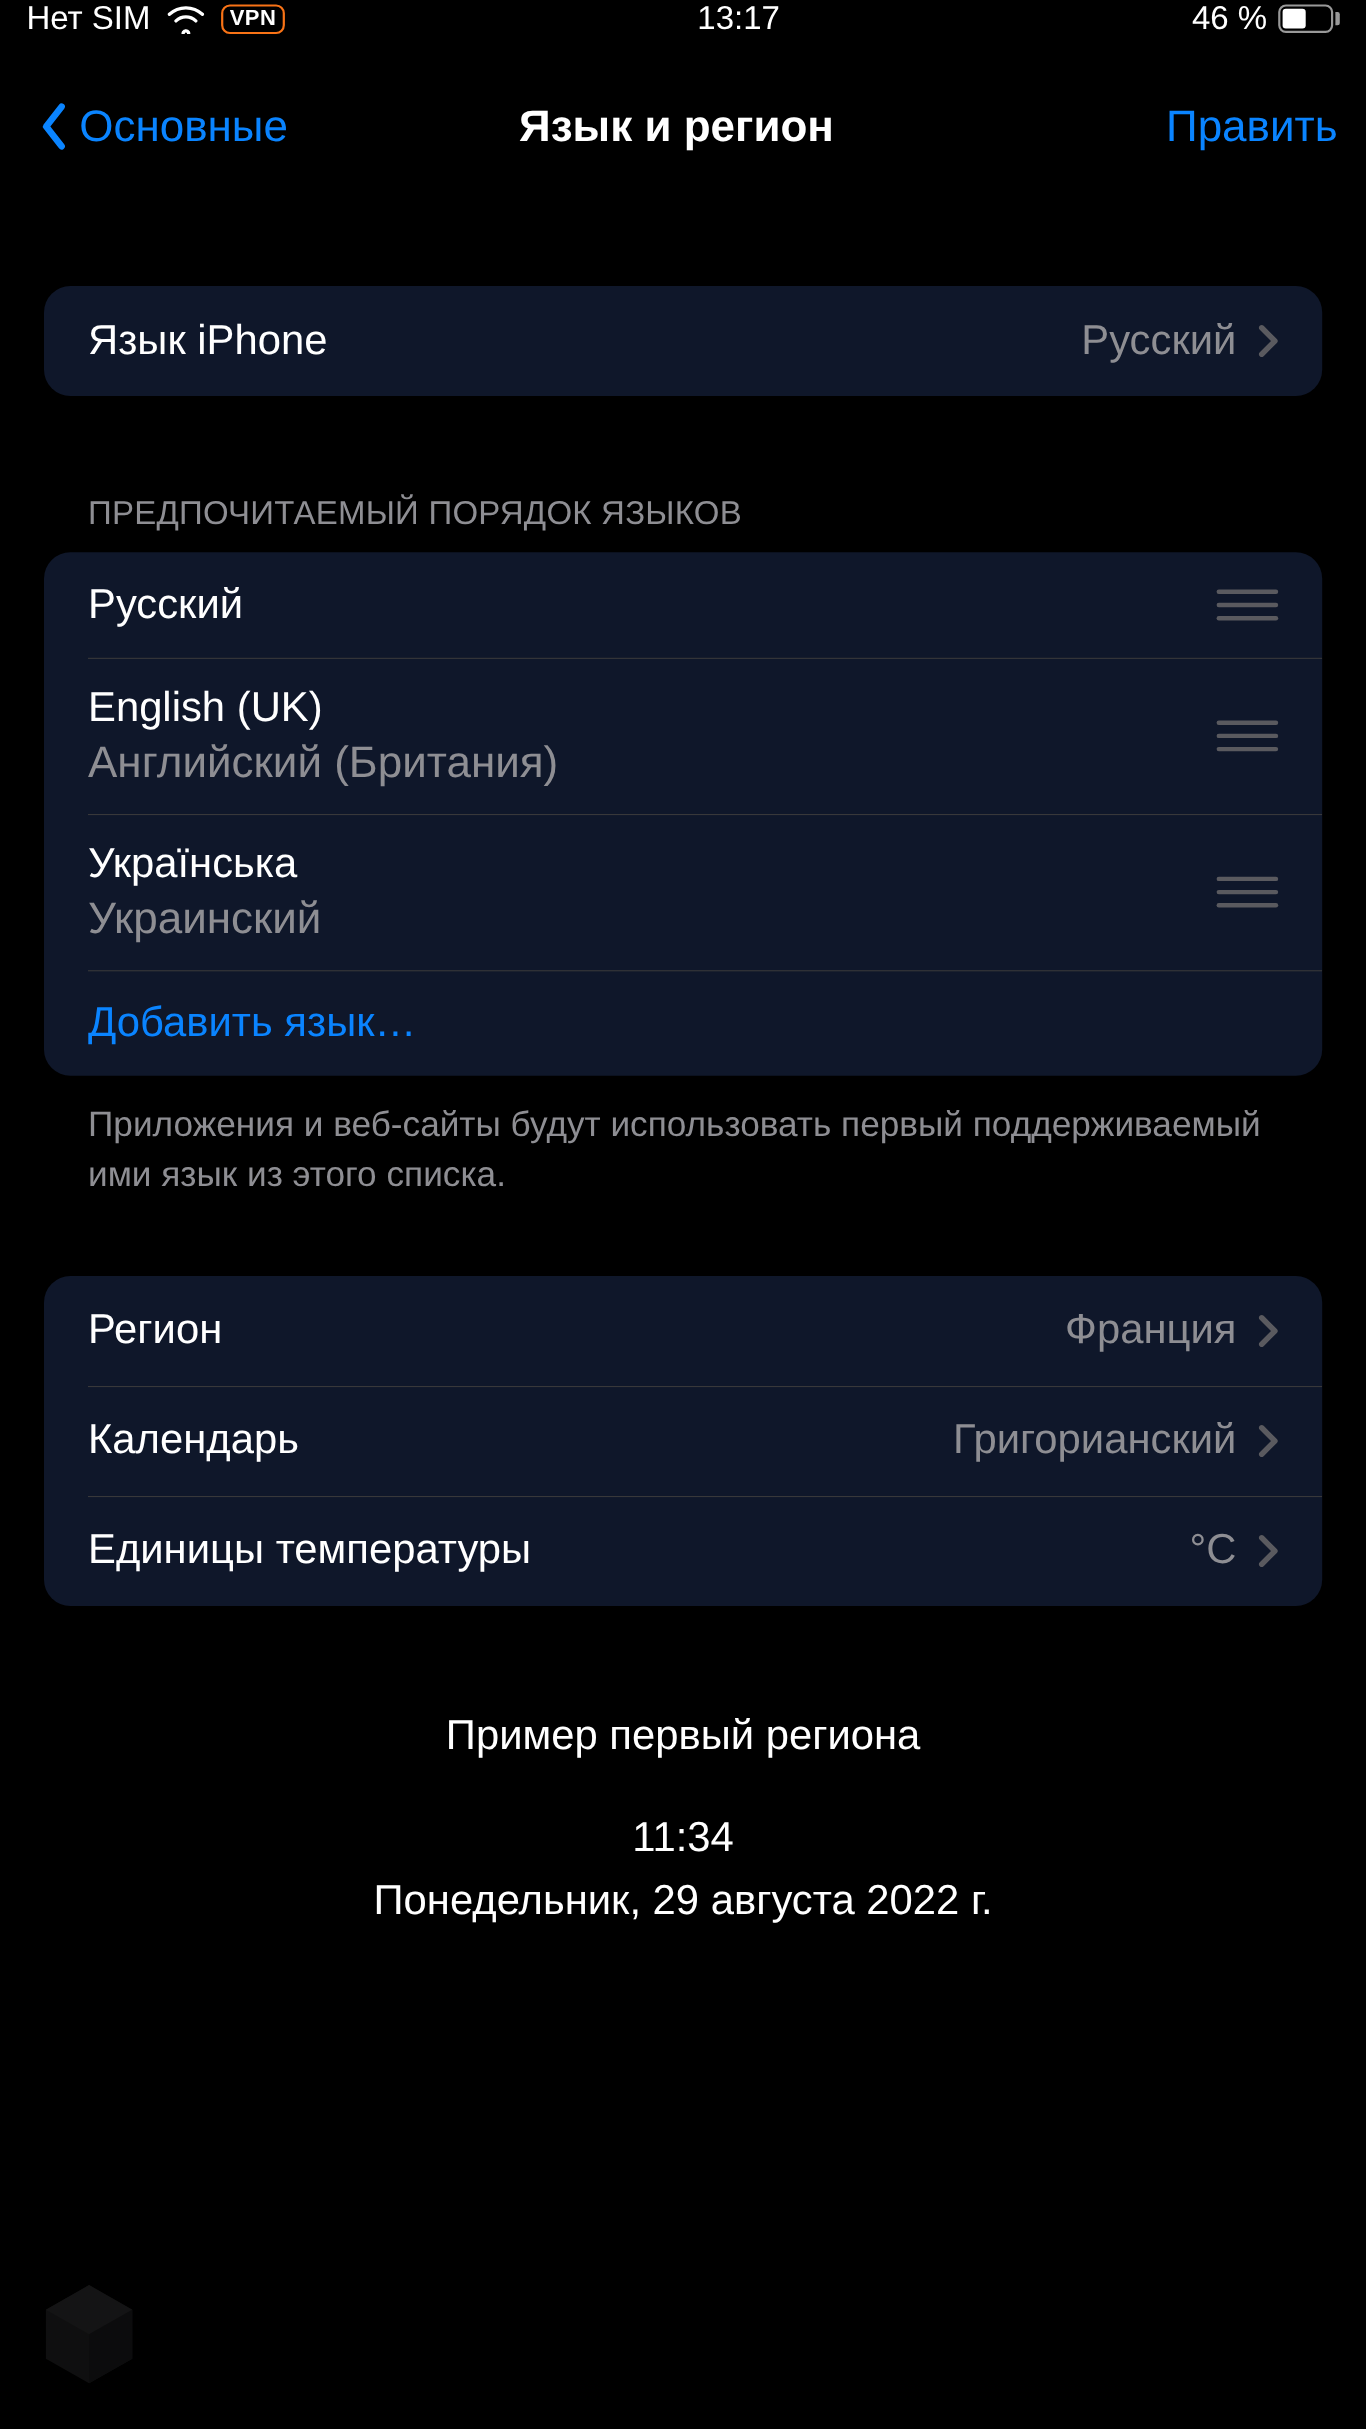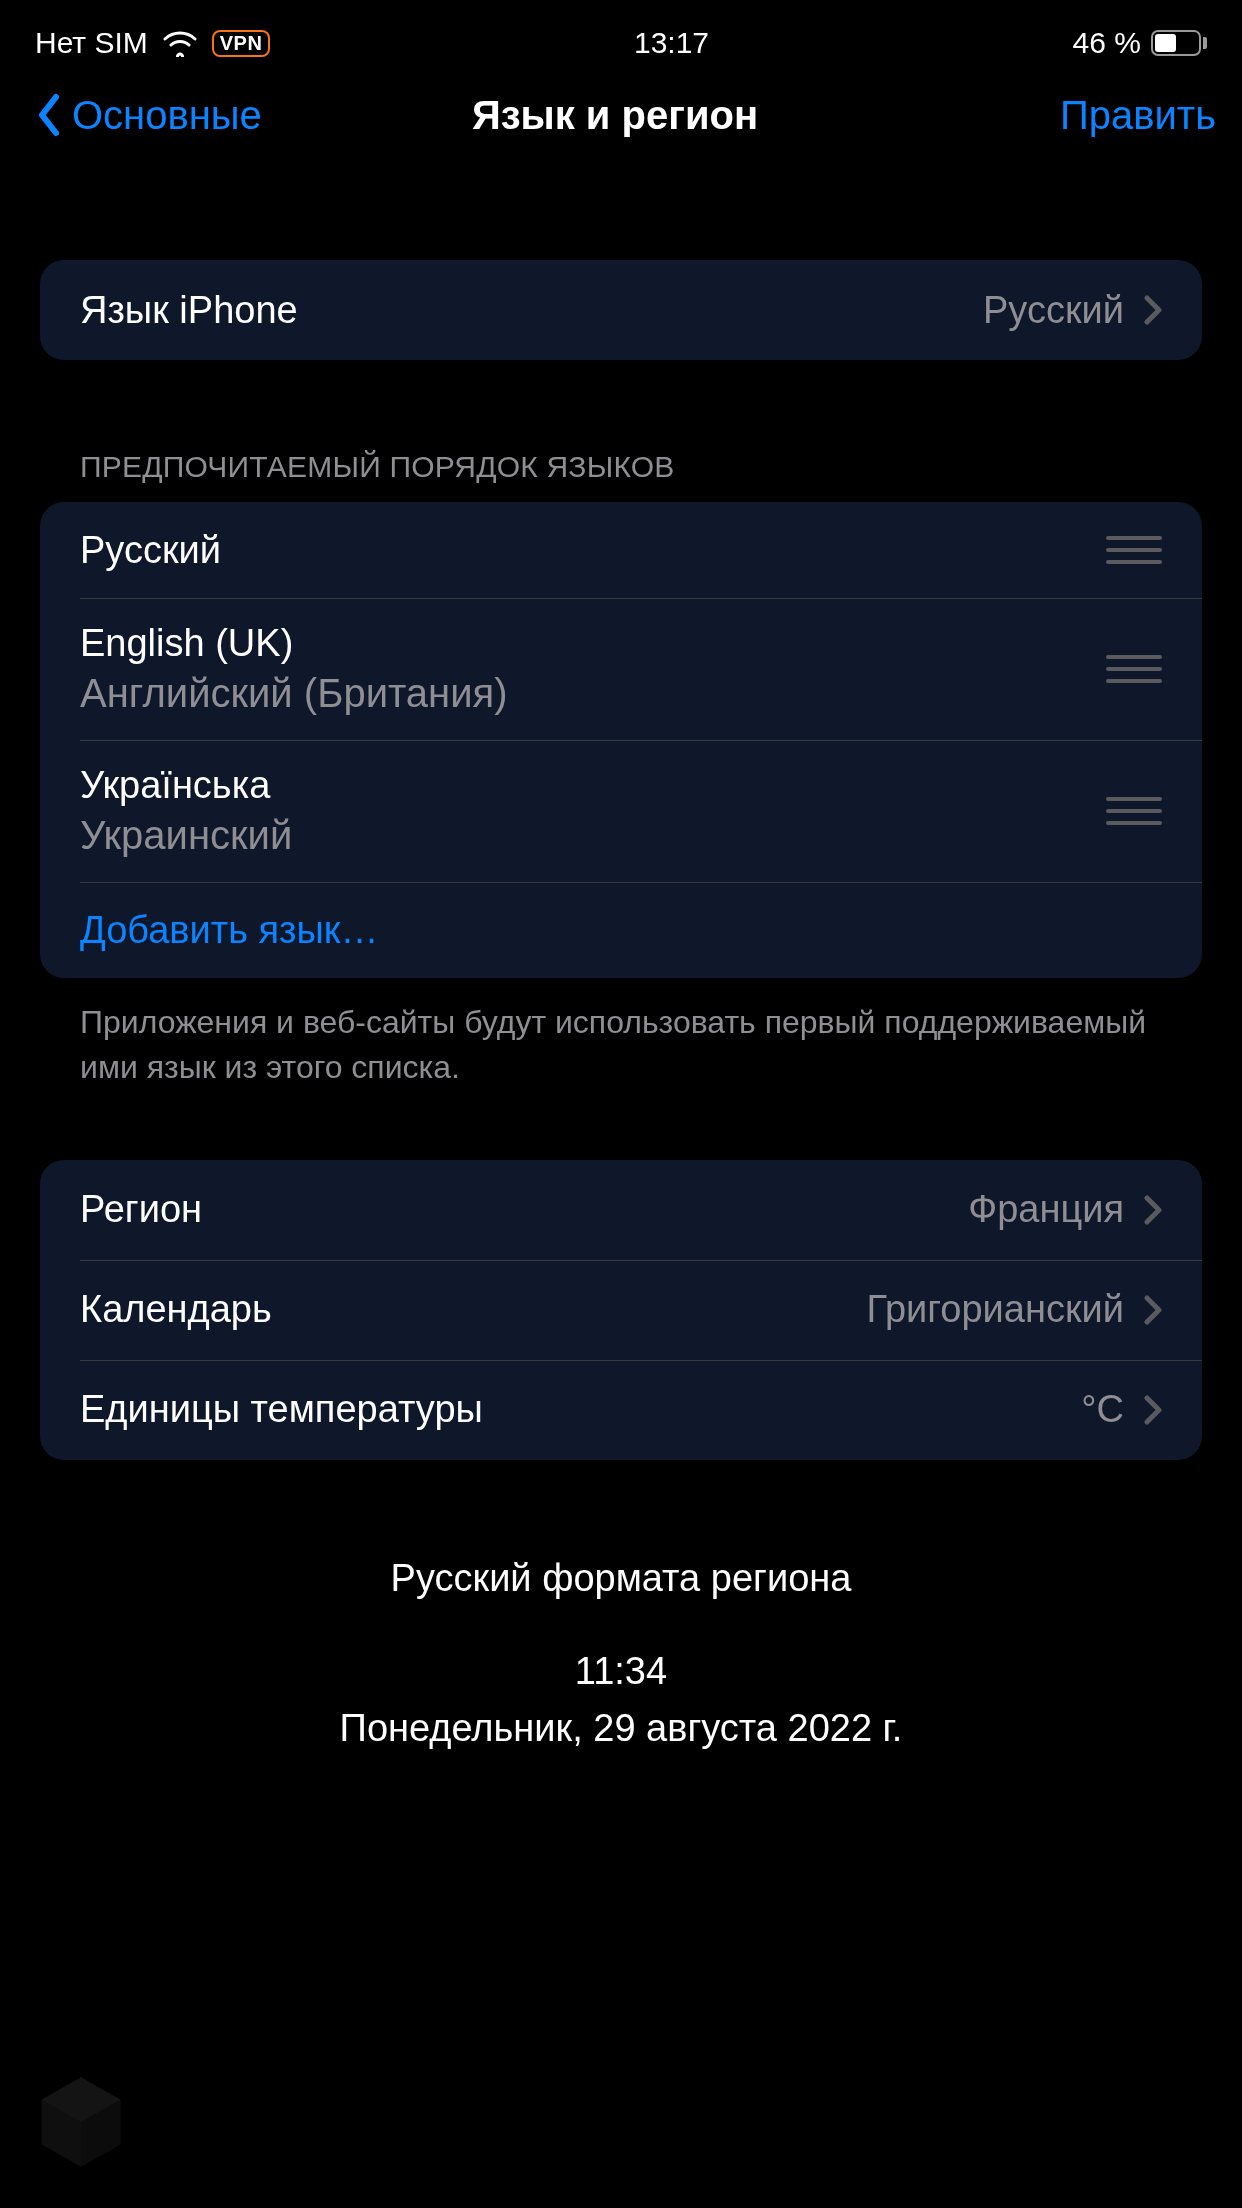--- a/index.html
+++ b/index.html
@@ -1,19 +1,19 @@
 <!DOCTYPE html>
 <html><head>
   <meta charset="utf-8">
   <style>
     * { margin: 0; padding: 0; box-sizing: border-box; font-family: -apple-system, 'SF Pro Text', 'Helvetica Neue', sans-serif; -webkit-font-smoothing: antialiased; }
     html, body { width: 1242px; height: 2208px; background: #000; color: #fff; overflow: hidden; }
 
     
-    .status-bar { height: 60px; display: flex; align-items: flex-end; justify-content: space-between; padding: 0 35px; font-size: 30px; font-weight: 500; }
+    .status-bar { height: 60px; display: flex; align-items: flex-start; justify-content: space-between; padding: 0 24px; font-size: 30px; font-weight: 500; }
     .status-left { display: flex; align-items: center; gap: 14px; }
     .status-right { display: flex; align-items: center; gap: 10px; }
     .vpn-badge { border: 2px solid #f97316; border-radius: 8px; padding: 0 6px; font-size: 20px; font-weight: 600; letter-spacing: 0.5px; }
     .wifi-icon { width: 36px; height: 28px; }
     .battery { display: flex; align-items: center; gap: 2px; }
     .battery-body { width: 50px; height: 26px; border: 2.5px solid rgba(255,255,255,0.6); border-radius: 7px; position: relative; }
     .battery-fill { position: absolute; left: 2px; top: 2px; bottom: 2px; width: 46%; background: #fff; border-radius: 3px; }
     .battery-tip { width: 4px; height: 12px; background: rgba(255,255,255,0.6); border-radius: 0 2px 2px 0; }
 
     
@@ -172,21 +172,21 @@
       <div class="row-right">
         <span class="row-value">°C</span>
         <svg class="chevron" viewBox="0 0 18 30">
             <path d="M3 3 L15 15 L3 27"></path>
           </svg>
       </div>
     </div>
   </div>
 
   <div class="example">
-    <div class="example-title">Русский формата региона</div>
+    <div class="example-title">Пример первый региона</div>
     <div>11:34</div>
     <div>Понедельник, 29 августа 2022 г.</div>
   </div>
 </div>
 
 <svg class="hex-watermark" viewBox="0 0 100 112">
   <polygon points="50,6 94,31 94,81 50,106 6,81 6,31" fill="#2c2c2e"></polygon>
   <polygon points="50,6 94,31 50,56 6,31" fill="#3a3a3c"></polygon>
   <polygon points="50,56 94,31 94,81 50,106" fill="#242426"></polygon>
 </svg>

